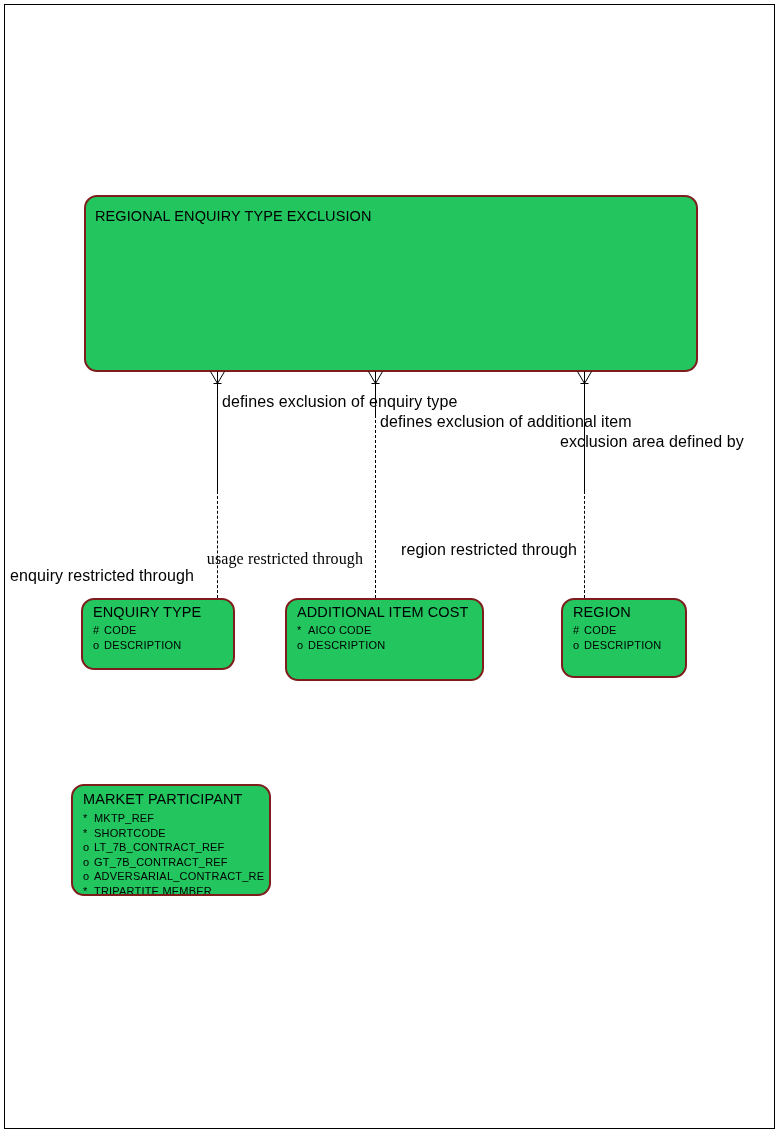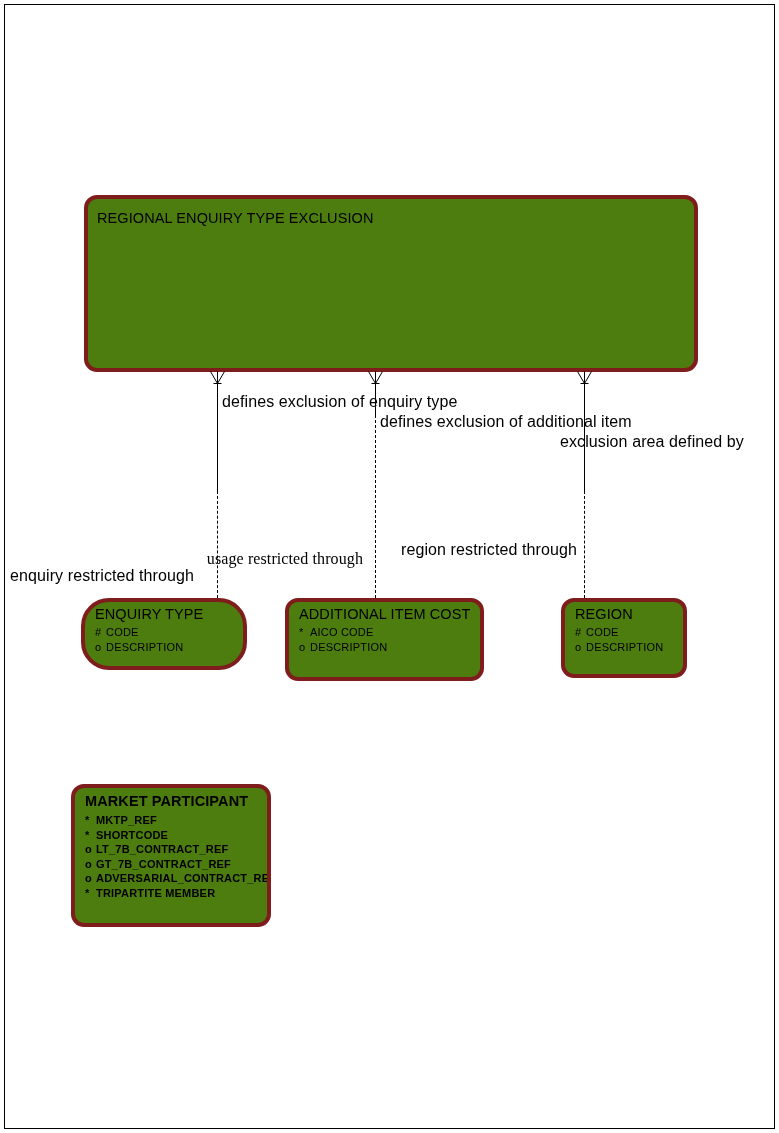--- a/index.html
+++ b/index.html
@@ -28,23 +28,23 @@
     width: 771px;
     height: 1125px;
     border: 1px solid #000000;
     box-sizing: border-box;
   }
 
   
   .entity {
     position: absolute;
     box-sizing: border-box;
-    border: 4px solid #7f1d1d;
+    border: 2px solid #7f1d1d;
     border-radius: 13px;
-    background: #4d7c0f;
+    background: #22c55e;
     overflow: hidden;
   }
   .entity-title {
     position: absolute;
     left: 10px;
     top: 4px;
     font-size: 14.5px;
     line-height: 17px;
     color: #000000;
     white-space: nowrap;
@@ -77,42 +77,40 @@
   }
   #entity-regional .entity-title {
     left: 9px;
     top: 11px;
   }
 
   
   #entity-enquiry-type {
     left: 81px;
     top: 598px;
-    width: 166px;
+    width: 154px;
     height: 72px;
-    border-radius: 28px;
   }
   #entity-additional-item-cost {
     left: 285px;
     top: 598px;
     width: 199px;
     height: 83px;
   }
   #entity-region {
     left: 561px;
     top: 598px;
     width: 126px;
     height: 80px;
   }
   #entity-market-participant {
     left: 71px;
     top: 784px;
     width: 200px;
-    height: 143px;
-    font-weight: bold;
+    height: 112px;
   }
   #entity-market-participant .entity-title {
     top: 5px;
   }
   #entity-market-participant .attr-list {
     top: 25px;
   }
 
   
   .conn-solid {

